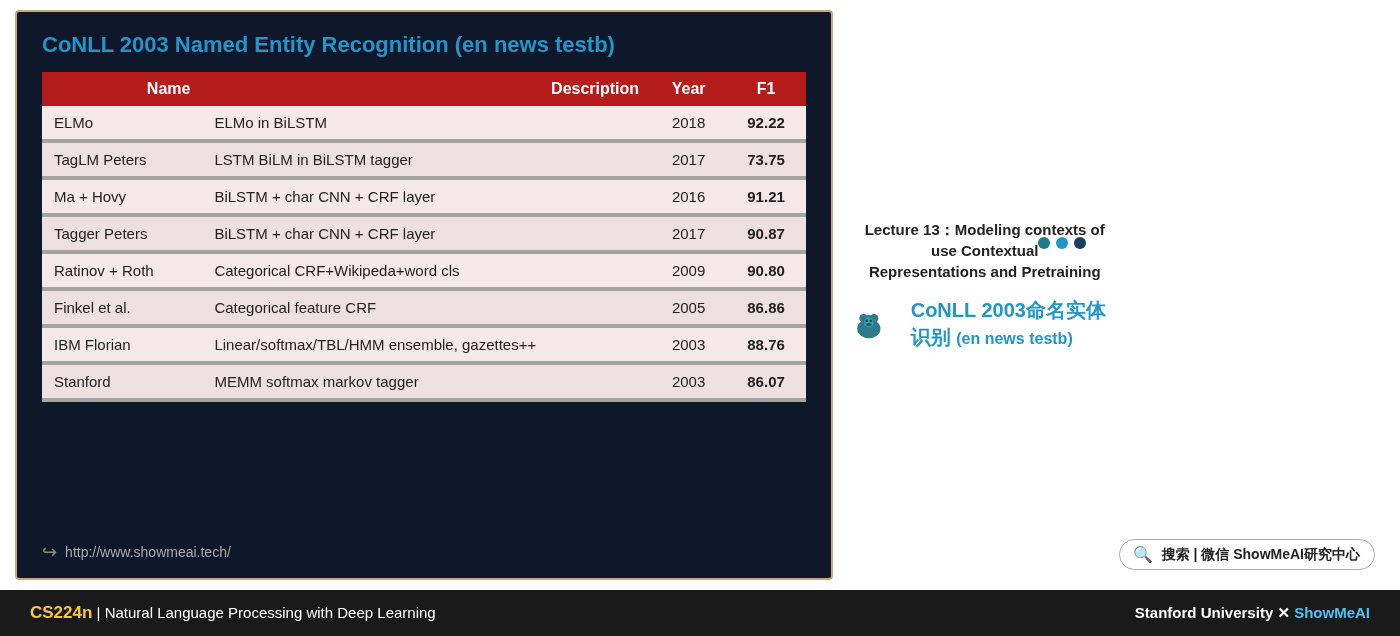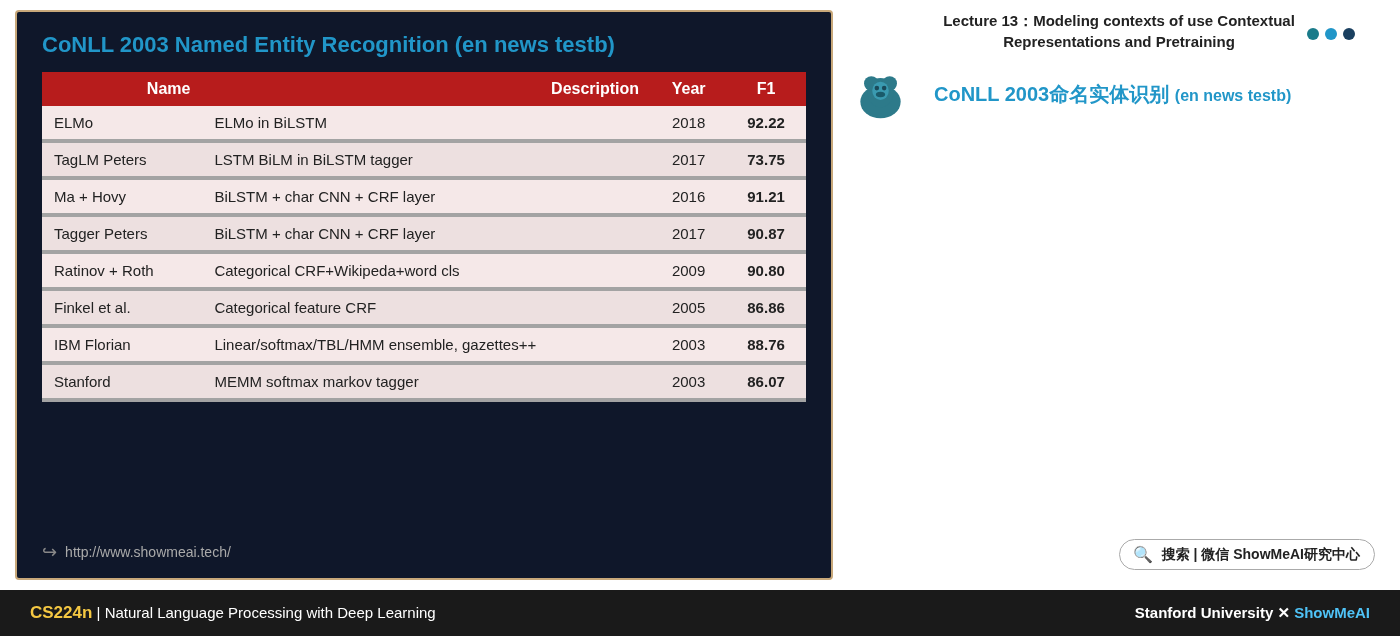--- a/index.html
+++ b/index.html
@@ -105,22 +105,22 @@
     .link-icon {
       color: #888;
       font-size: 18px;
     }
 
     
     .right-panel {
       flex: 1;
       padding: 10px 15px 10px 10px;
       display: flex;
-      flex-direction: column;
-      align-items: flex-end;
+      flex-direction: row;
+      align-items: center;
     }
 
     .lecture-title {
       font-size: 15px;
       font-weight: bold;
       color: #222;
       line-height: 1.4;
       margin-bottom: 15px;
       text-align: center;
       width: 100%;

